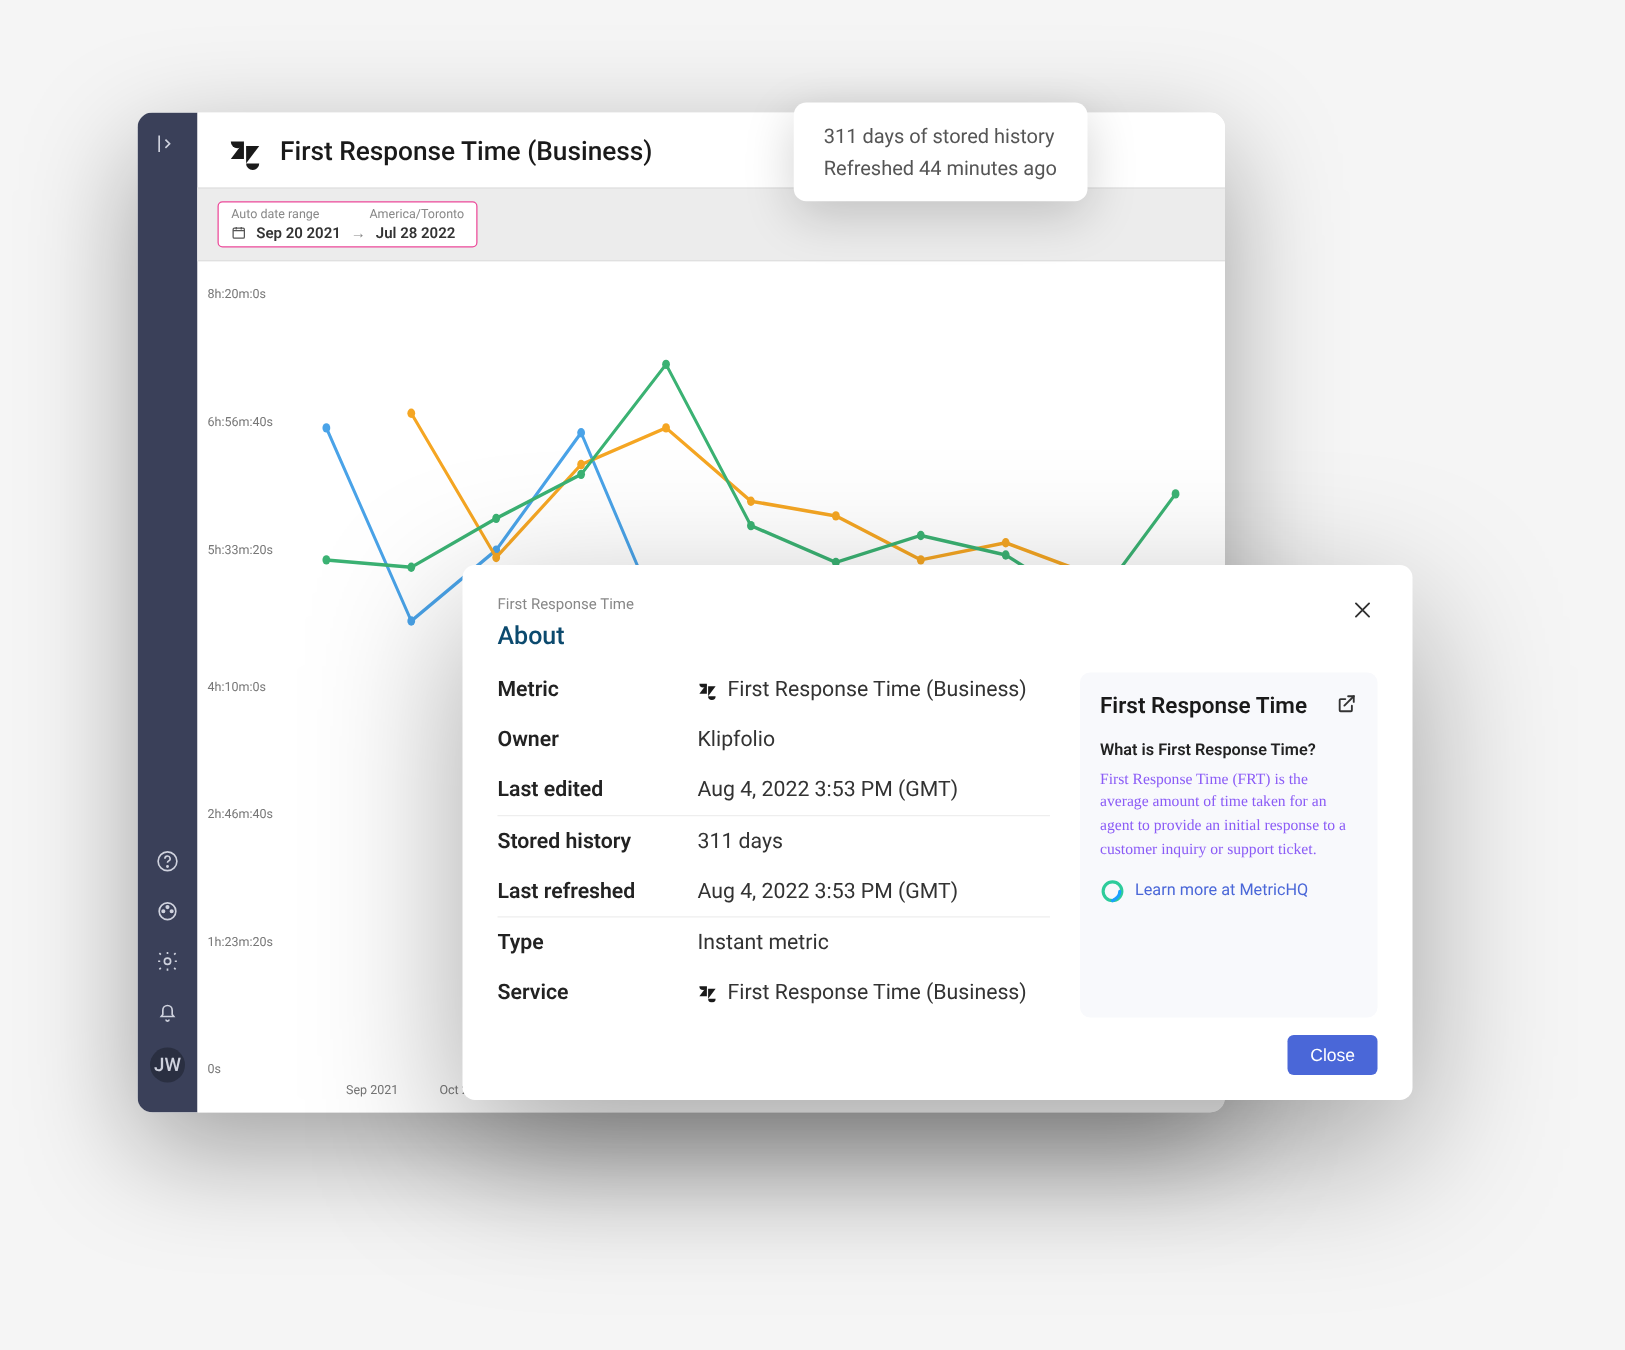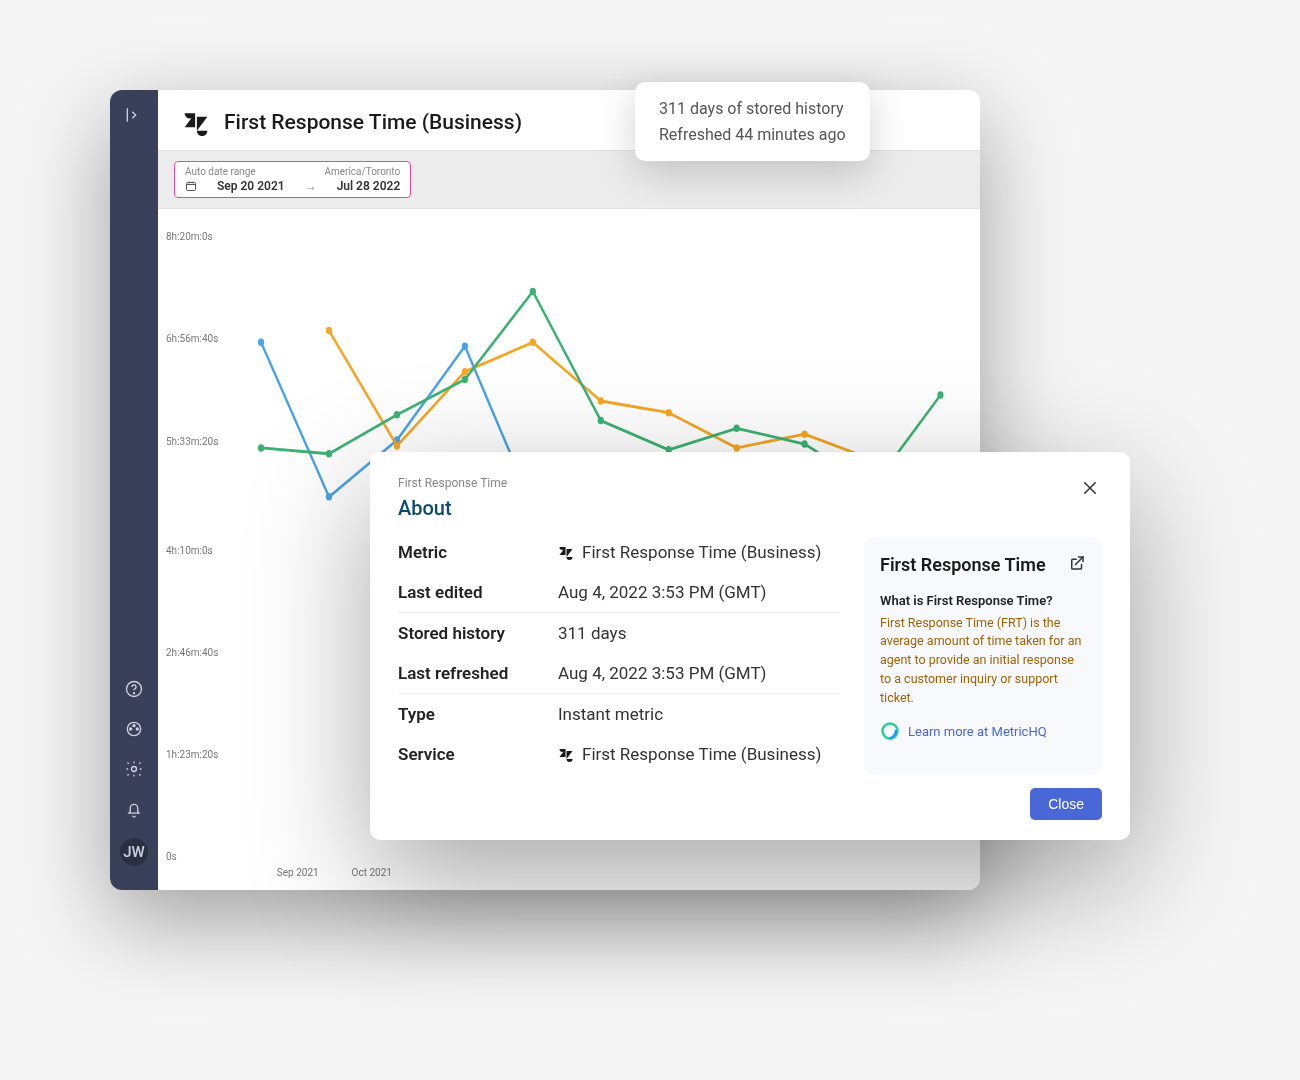--- a/index.html
+++ b/index.html
@@ -55,21 +55,21 @@
     background: #ececec;
     padding: 10px 16px;
     border-top: 1px solid #e0e0e0;
     border-bottom: 1px solid #e0e0e0;
   }
   .date-box {
     background:#fff; border:1px solid #ec4899; border-radius:4px;
     padding:4px 10px; display:inline-block; font-size:11px; color:#555;
   }
   .date-box .row1 { display:flex; justify-content:space-between; color:#888; font-size:10px; gap:40px;}
-  .date-box .row2 { display:flex; align-items:center; gap:20px; font-size:12px; font-weight:600; color:#333; margin-top:2px;}
+  .date-box .row2 { display:flex; align-items:center; gap:8px; font-size:12px; font-weight:600; color:#333; margin-top:2px;}
   .cal-icon { width:12px; height:12px; }
   .chart-area {
     flex:1; padding: 16px 20px 8px; position:relative;
   }
   .y-tick { position:absolute; font-size:10px; color:#777; left:8px; transform: translateY(-50%); }
   .x-tick { position:absolute; font-size:10px; color:#777; bottom:12px; transform: translateX(-50%); }
   .chart-svg { width:100%; height:100%; }
 
   .tooltip-card {
     position:absolute;
@@ -101,21 +101,21 @@
   .info-label { width:160px; font-weight:600; color:#222; }
   .info-value { color:#333; display:flex; align-items:center; gap:8px; }
   .zsmall { width:16px; height:16px; }
   .side-card {
     width:238px; background:#f8f9fc; border-radius:8px; padding:16px 16px 18px;
   }
   .side-card-head { display:flex; justify-content:space-between; align-items:flex-start; margin-bottom:16px;}
   .side-card-title { font-size:18px; font-weight:600; line-height:1.25; color:#1a1a1a; }
   .ext-icon { width:18px; height:18px; cursor:pointer; }
   .side-q { font-weight:600; font-size:13px; margin-bottom:6px; color:#222;}
-  .side-desc { font-size:12.5px; color:#a16207; line-height:1.5; }
+  .side-desc { font-size:12.5px; color:#8b5cf6; line-height:1.5;font-family:Liberation Serif, serif; }
   .learn-row { display:flex; align-items:center; gap:8px; margin-top:14px; }
   .metrichq-icon { width:20px; height:20px; }
   .learn-link { color:#4a67d8; font-size:13px; cursor:pointer; }
   .modal-footer { display:flex; justify-content:flex-end; margin-top:14px; }
   .close-btn {
     background:#4a67d8; color:#fff; border:none; border-radius:5px;
     padding:8px 18px; font-size:14px; cursor:pointer;
   }
 </style>
 </head>
@@ -266,20 +266,24 @@
         <div class="info-value">
           <svg class="zsmall" viewBox="0 0 32 32">
             <path d="M15 6 L15 22 L3 22 Z" fill="#1a1a1a"></path>
               <path d="M17 26 L17 10 L29 10 Z" fill="#1a1a1a"></path>
             <path d="M3 6 A6 6 0 0 0 15 6 Z" fill="#1a1a1a"></path>
               <path d="M17 26 A6 6 0 0 0 29 26 Z" fill="#1a1a1a"></path>
           </svg>
           <span>First Response Time (Business)</span>
         </div>
       </div>
+      <div class="info-row nobord">
+        <div class="info-label">Owner</div>
+        <div class="info-value">Klipfolio</div>
+      </div>
       <div class="info-row">
         <div class="info-label">Last edited</div>
         <div class="info-value">Aug 4, 2022 3:53 PM (GMT)</div>
       </div>
 
       <div class="info-row nobord">
         <div class="info-label">Stored history</div>
         <div class="info-value">311 days</div>
       </div>
       <div class="info-row">

